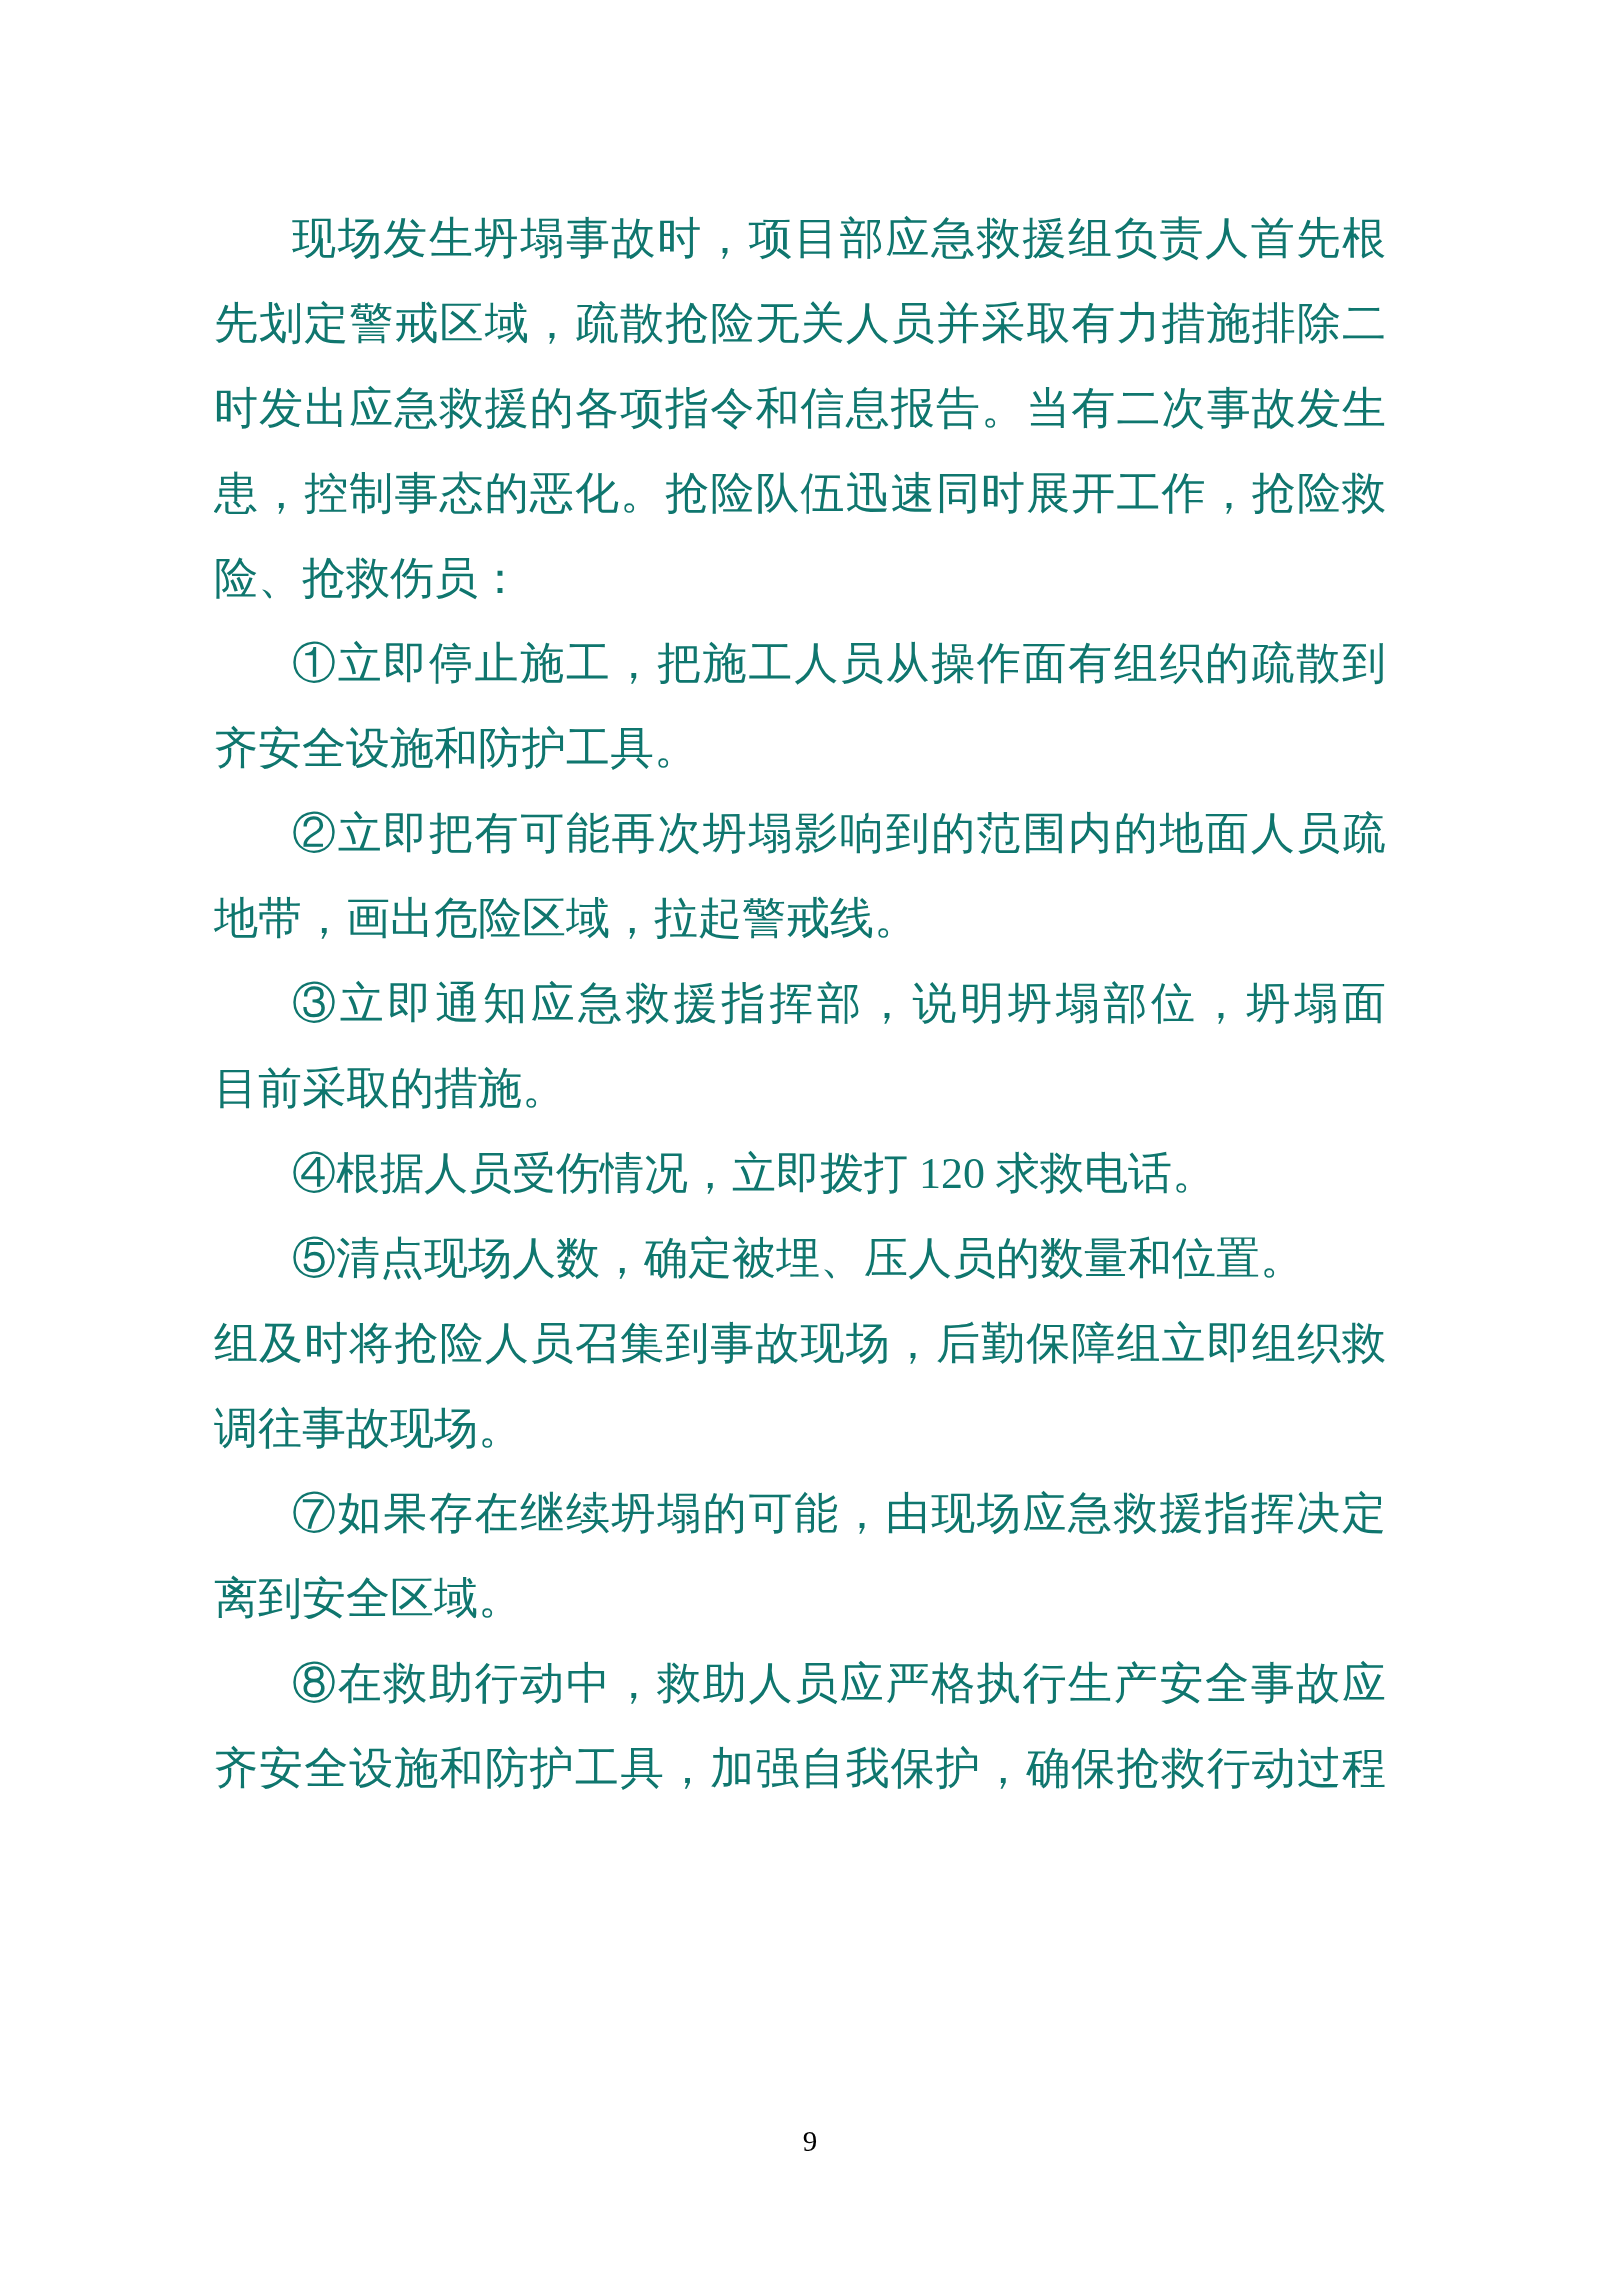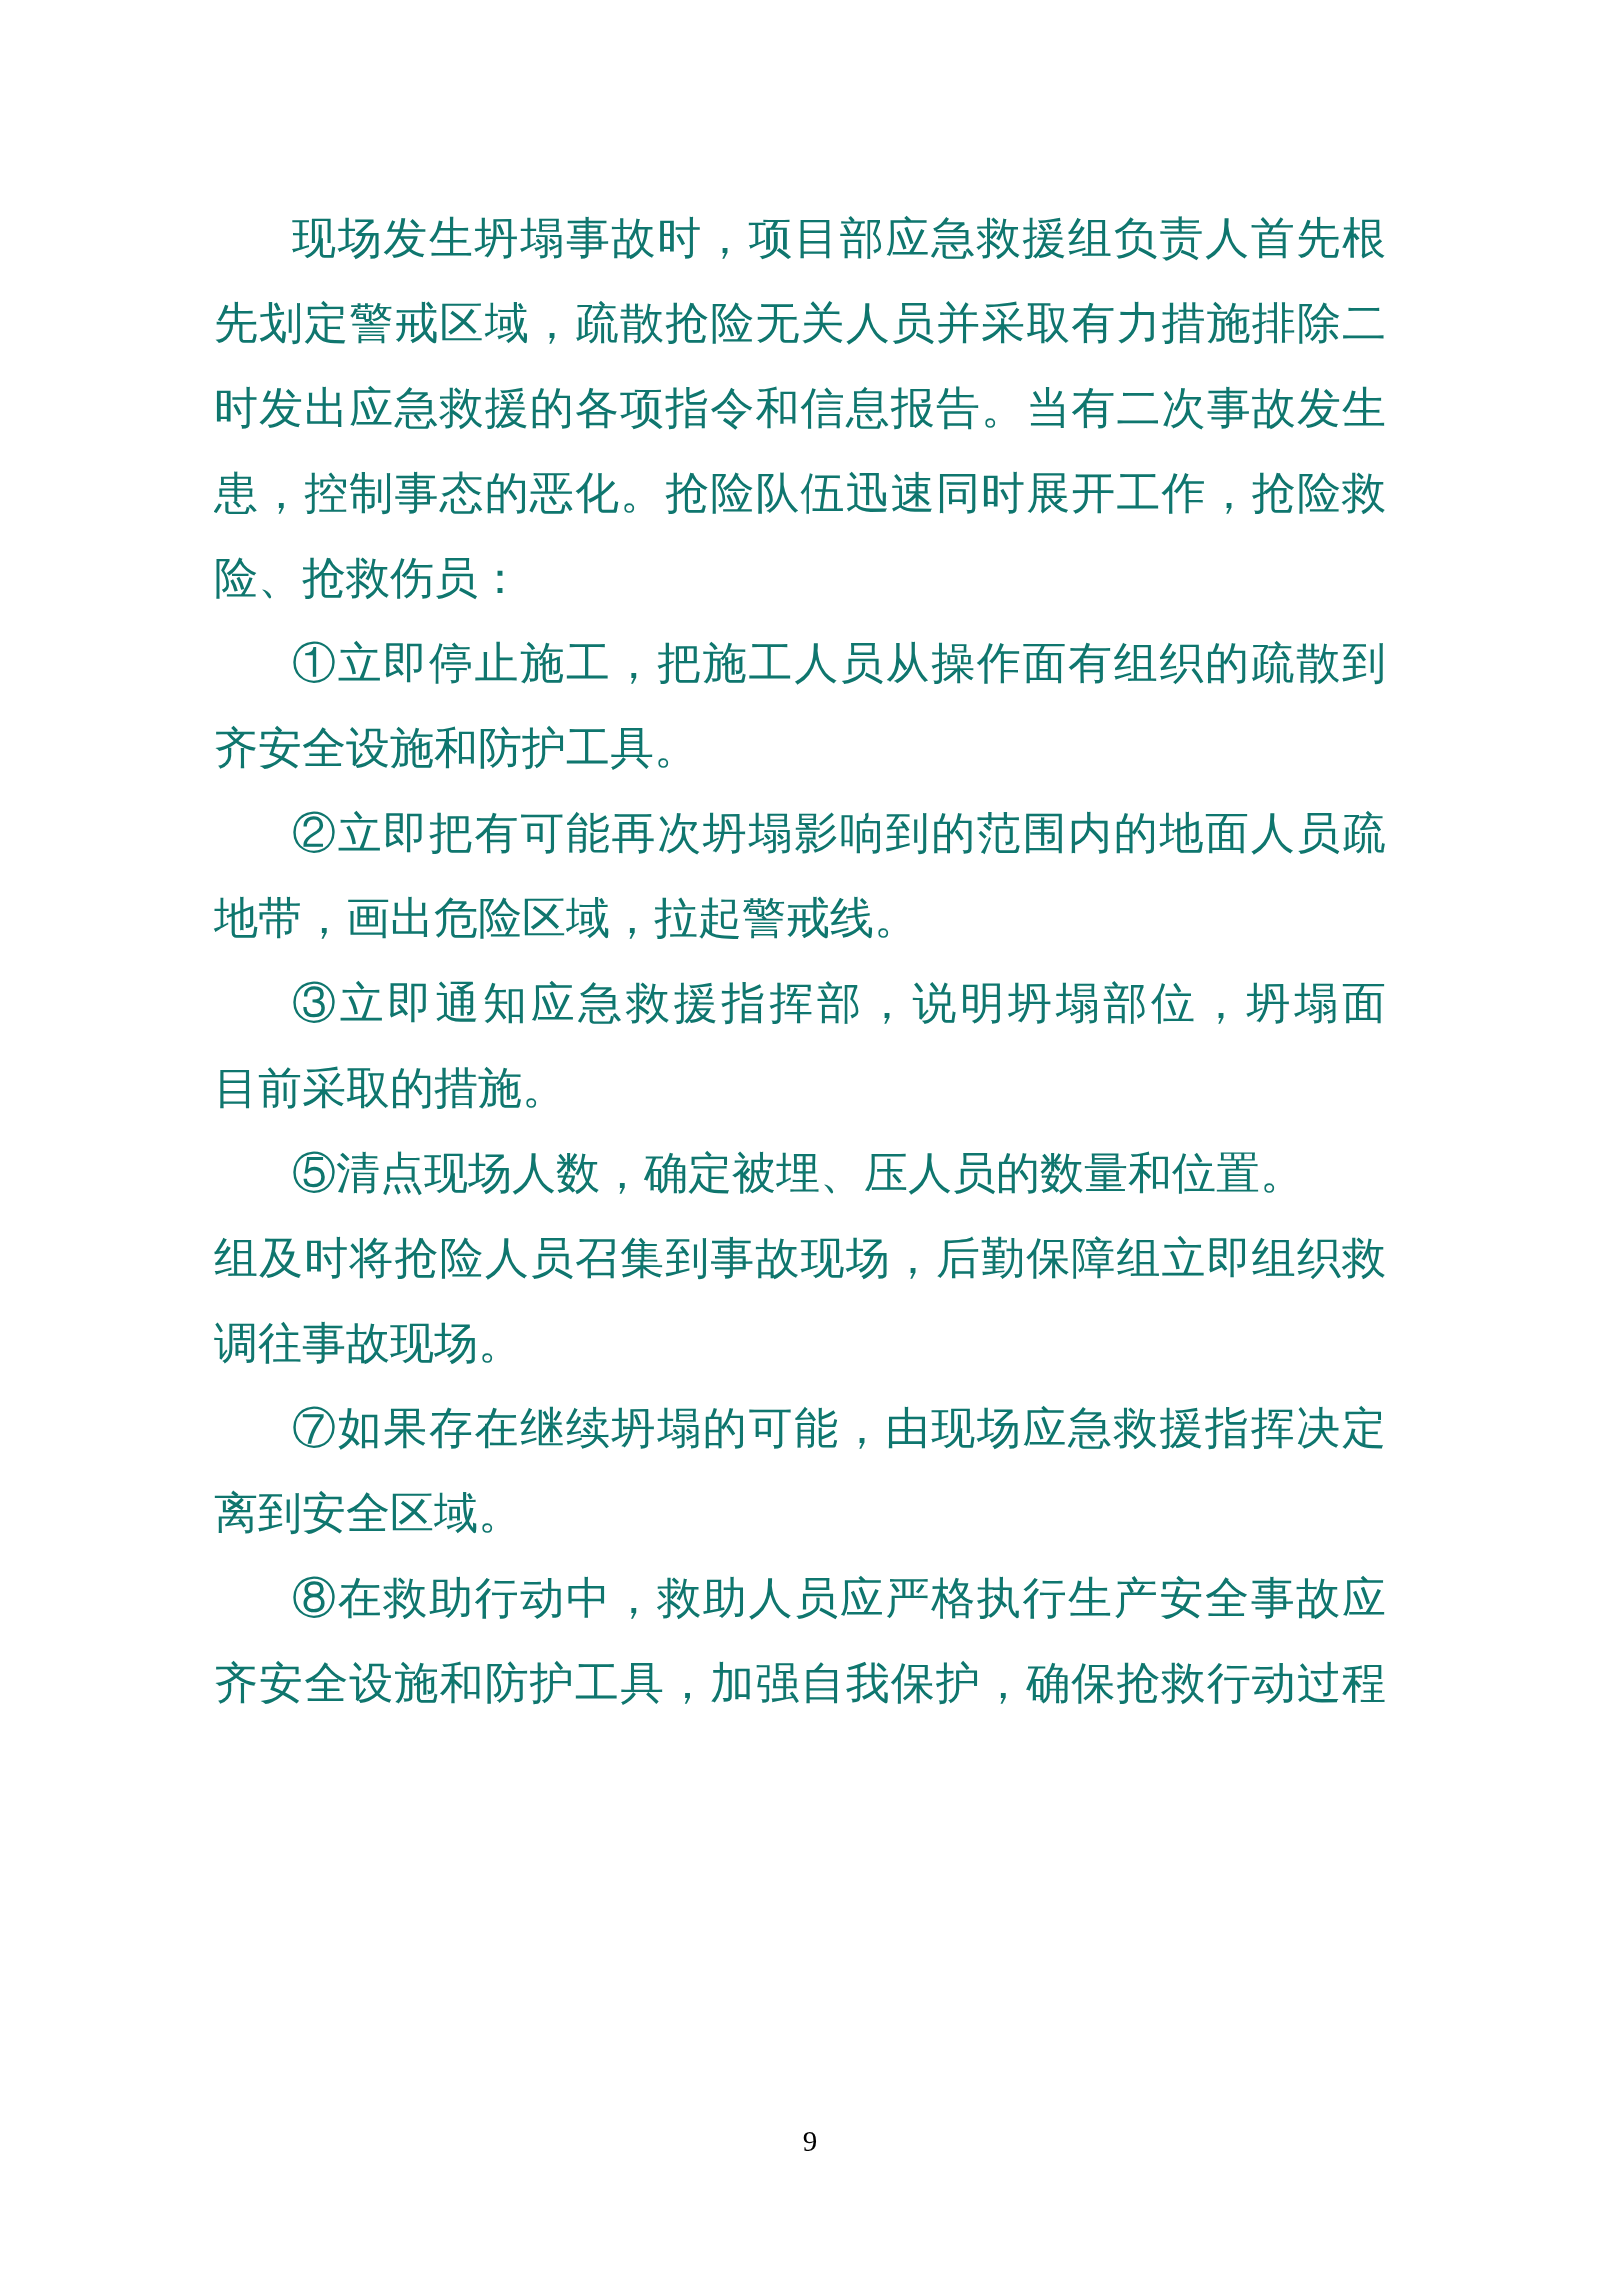--- a/index.html
+++ b/index.html
@@ -59,20 +59,21 @@
       <div class="line full">先划定警戒区域，疏散抢险无关人员并采取有力措施排除二次事故的隐</div>
       <div class="line full">时发出应急救援的各项指令和信息报告。当有二次事故发生的可能时，</div>
       <div class="line full">患，控制事态的恶化。抢险队伍迅速同时展开工作，抢险救援组迅速抢</div>
       <div class="line">险、抢救伤员：</div>
       <div class="line indent full">①立即停止施工，把施工人员从操作面有组织的疏散到安全部位或</div>
       <div class="line">齐安全设施和防护工具。</div>
       <div class="line indent full">②立即把有可能再次坍塌影响到的范围内的地面人员疏散到安全</div>
       <div class="line">地带，画出危险区域，拉起警戒线。</div>
       <div class="line indent full">③立即通知应急救援指挥部，说明坍塌部位，坍塌面积，伤亡情况，</div>
       <div class="line">目前采取的措施。</div>
+      <div class="line indent">④根据人员受伤情况，立即拨打 120 求救电话。</div>
       <div class="line indent">⑤清点现场人数，确定被埋、压人员的数量和位置。</div>
       <div class="line full">组及时将抢险人员召集到事故现场，后勤保障组立即组织救援物资设备</div>
       <div class="line">调往事故现场。</div>
       <div class="line indent full">⑦如果存在继续坍塌的可能，由现场应急救援指挥决定是否撤离救</div>
       <div class="line">离到安全区域。</div>
       <div class="line indent full">⑧在救助行动中，救助人员应严格执行生产安全事故应急预案，配</div>
       <div class="line full">齐安全设施和防护工具，加强自我保护，确保抢救行动过程中的人身安</div>
     </div>
   <div class="page-number">9</div>
 </div>

